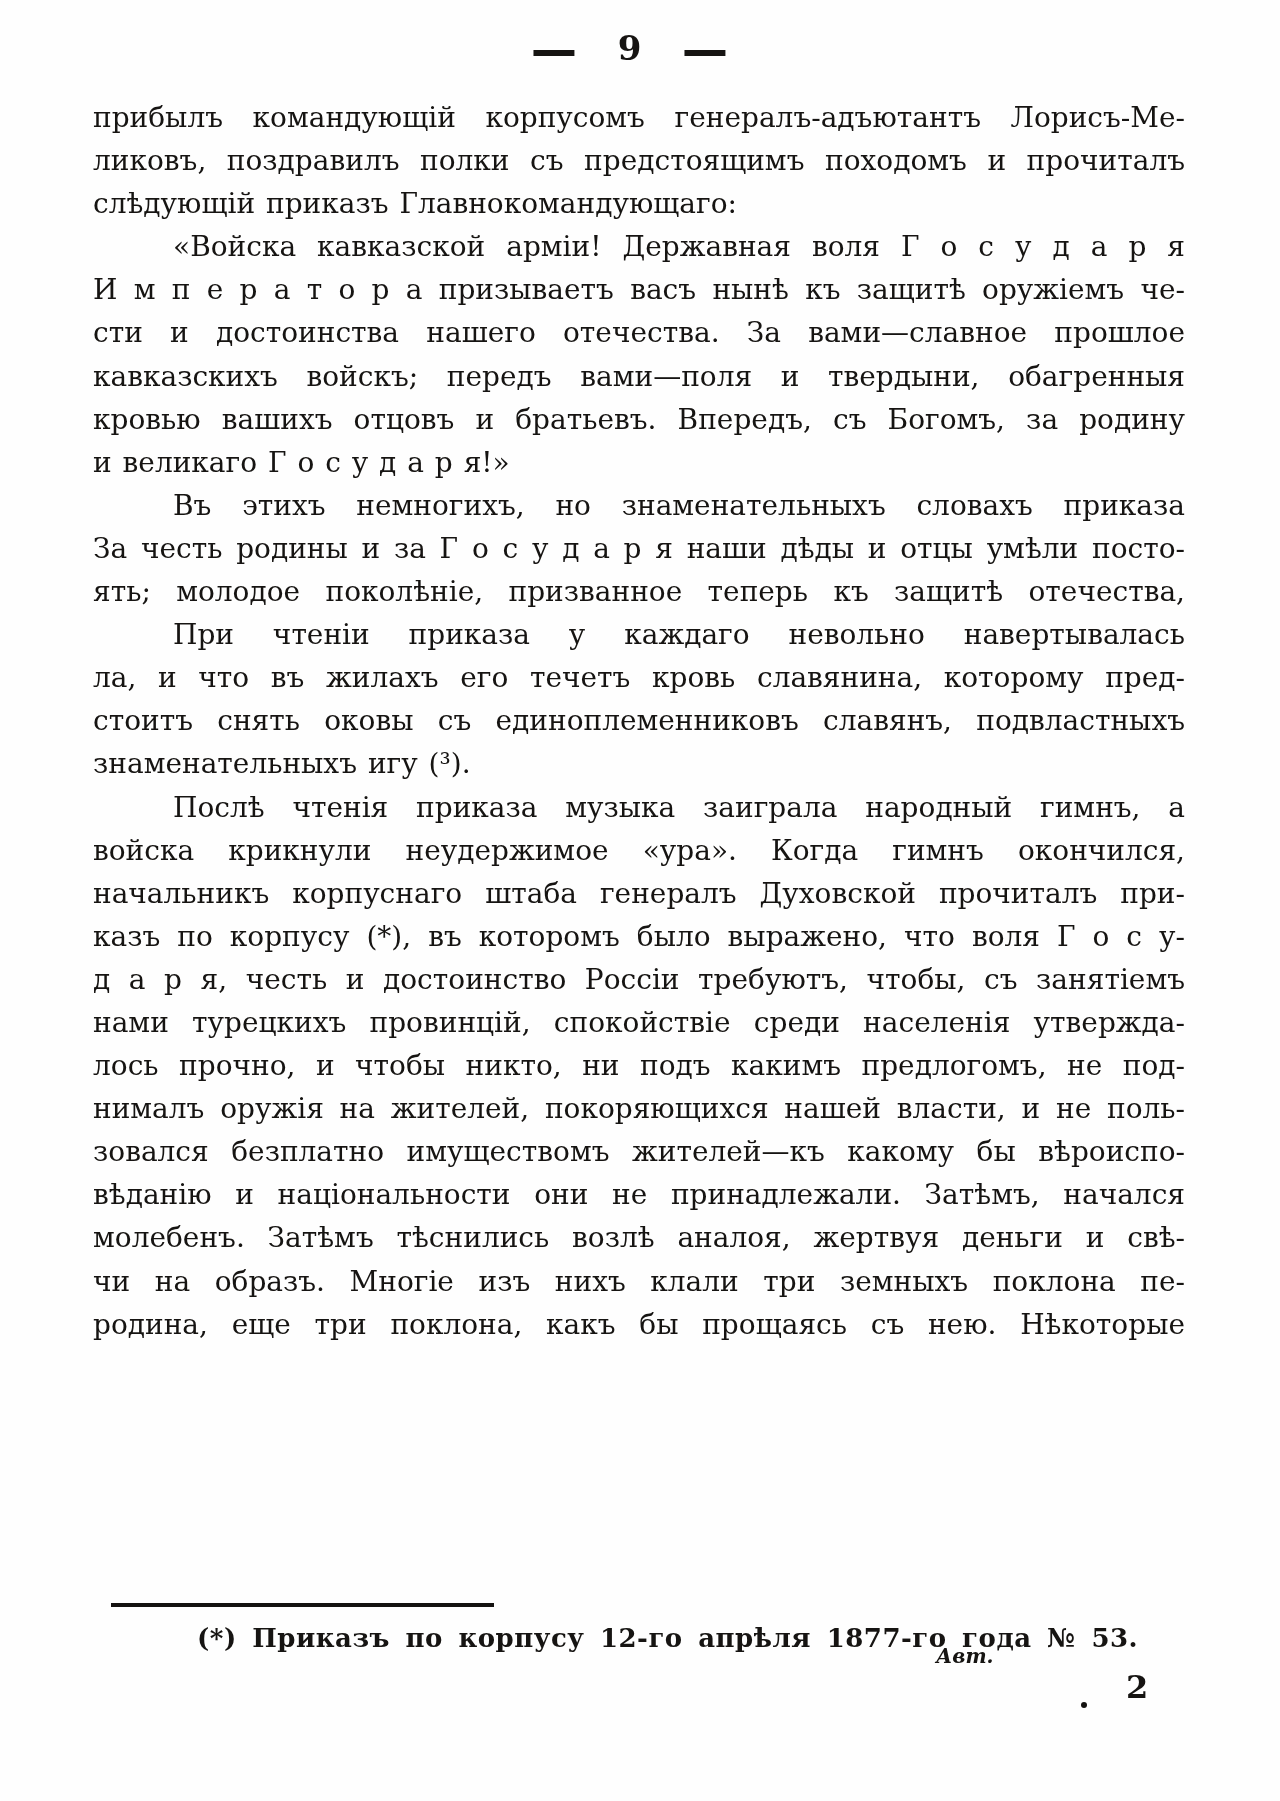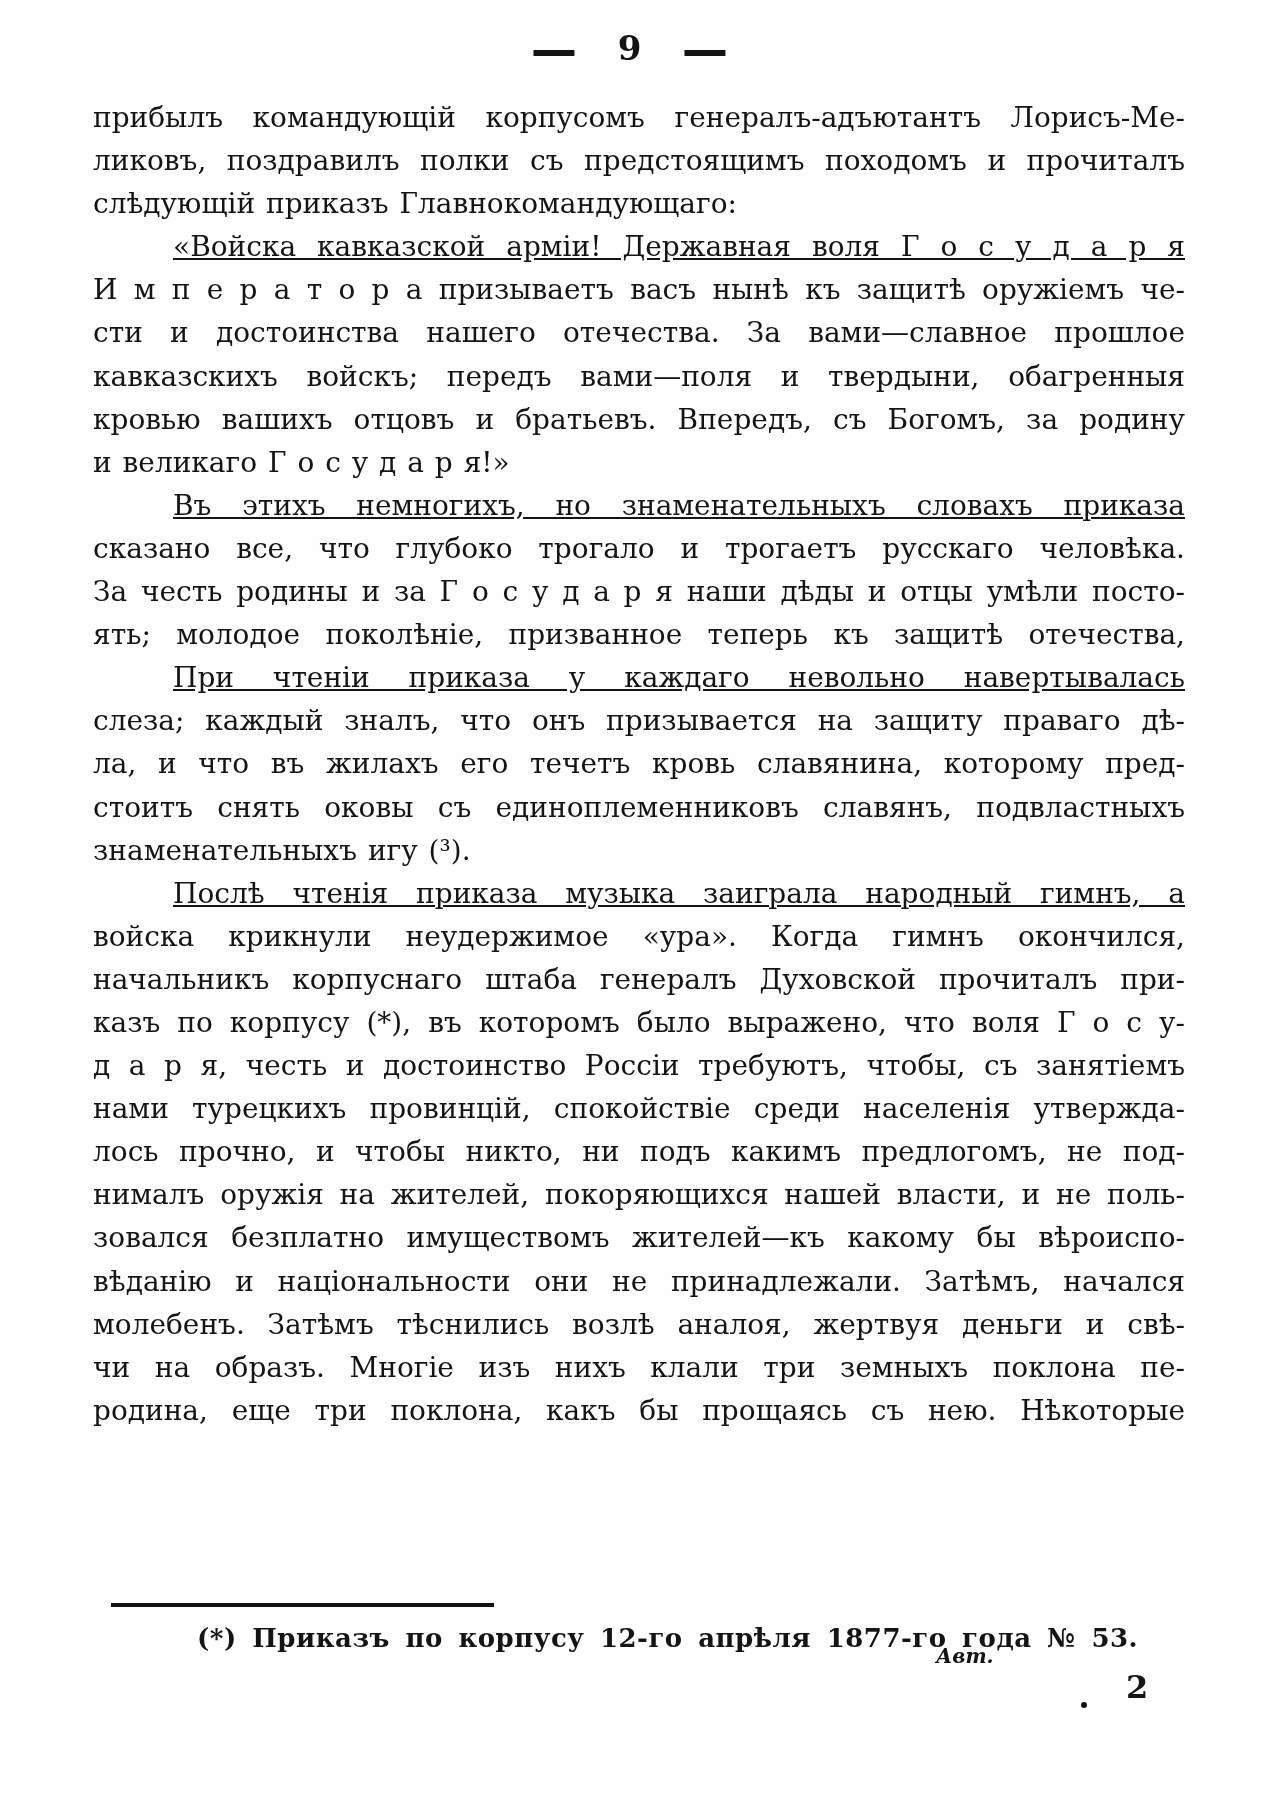--- a/index.html
+++ b/index.html
@@ -45,21 +45,21 @@
   }
   .line {
     font-size: 28px;
     line-height: 43.1px;
     height: 43.1px;
     white-space: normal;
     text-align: justify;
     text-align-last: justify;
     word-spacing: 2px;
   }
-  .line.indent { text-indent: 80px; text-decoration: underline; }
+  .line.indent { text-indent: 80px; }
   .line.end { text-align-last: left; }
   
   .footnote-rule {
     position: absolute;
     top: 1603px;
     left: 111px;
     width: 383px;
     height: 4px;
     background: #141210;
   }
@@ -115,25 +115,23 @@
       <div class="line">прибылъ командующій корпусомъ генералъ-адъютантъ Лорисъ-Ме-</div>
       <div class="line">ликовъ, поздравилъ полки съ предстоящимъ походомъ и прочиталъ</div>
       <div class="line end">слѣдующій приказъ Главнокомандующаго:</div>
       <div class="line indent">«Войска кавказской арміи! Державная воля Г о с у д а р я</div>
       <div class="line">И м п е р а т о р а  призываетъ васъ нынѣ къ защитѣ оружіемъ че-</div>
       <div class="line">сти и достоинства нашего отечества. За вами—славное прошлое</div>
       <div class="line">кавказскихъ войскъ; передъ вами—поля и твердыни, обагренныя</div>
       <div class="line">кровью вашихъ отцовъ и братьевъ. Впередъ, съ Богомъ, за родину</div>
       <div class="line end">и великаго Г о с у д а р я!»</div>
       <div class="line indent">Въ этихъ немногихъ, но знаменательныхъ словахъ приказа</div>
-      <div class="line">сказано все, что глубоко трогало и трогаетъ русскаго человѣка.</div>
       <div class="line">За честь родины и за Г о с у д а р я наши дѣды и отцы умѣли посто-</div>
       <div class="line">ять; молодое поколѣніе, призванное теперь къ защитѣ отечества,</div>
       <div class="line indent">При чтеніи приказа у каждаго невольно навертывалась</div>
-      <div class="line">слеза; каждый зналъ, что онъ призывается на защиту праваго дѣ-</div>
       <div class="line">ла, и что въ жилахъ его течетъ кровь славянина, которому пред-</div>
       <div class="line">стоитъ снять оковы съ единоплеменниковъ славянъ, подвластныхъ</div>
       <div class="line end">знаменательныхъ игу (³).</div>
       <div class="line indent">Послѣ чтенія приказа музыка заиграла народный гимнъ, а</div>
       <div class="line">войска крикнули неудержимое «ура». Когда гимнъ окончился,</div>
       <div class="line">начальникъ корпуснаго штаба генералъ Духовской прочиталъ при-</div>
       <div class="line">казъ по корпусу (*), въ которомъ было выражено, что воля Г о с у-</div>
       <div class="line">д а р я, честь и достоинство Россіи требуютъ, чтобы, съ занятіемъ</div>
       <div class="line">нами турецкихъ провинцій, спокойствіе среди населенія утвержда-</div>
       <div class="line">лось прочно, и чтобы никто, ни подъ какимъ предлогомъ, не под-</div>

